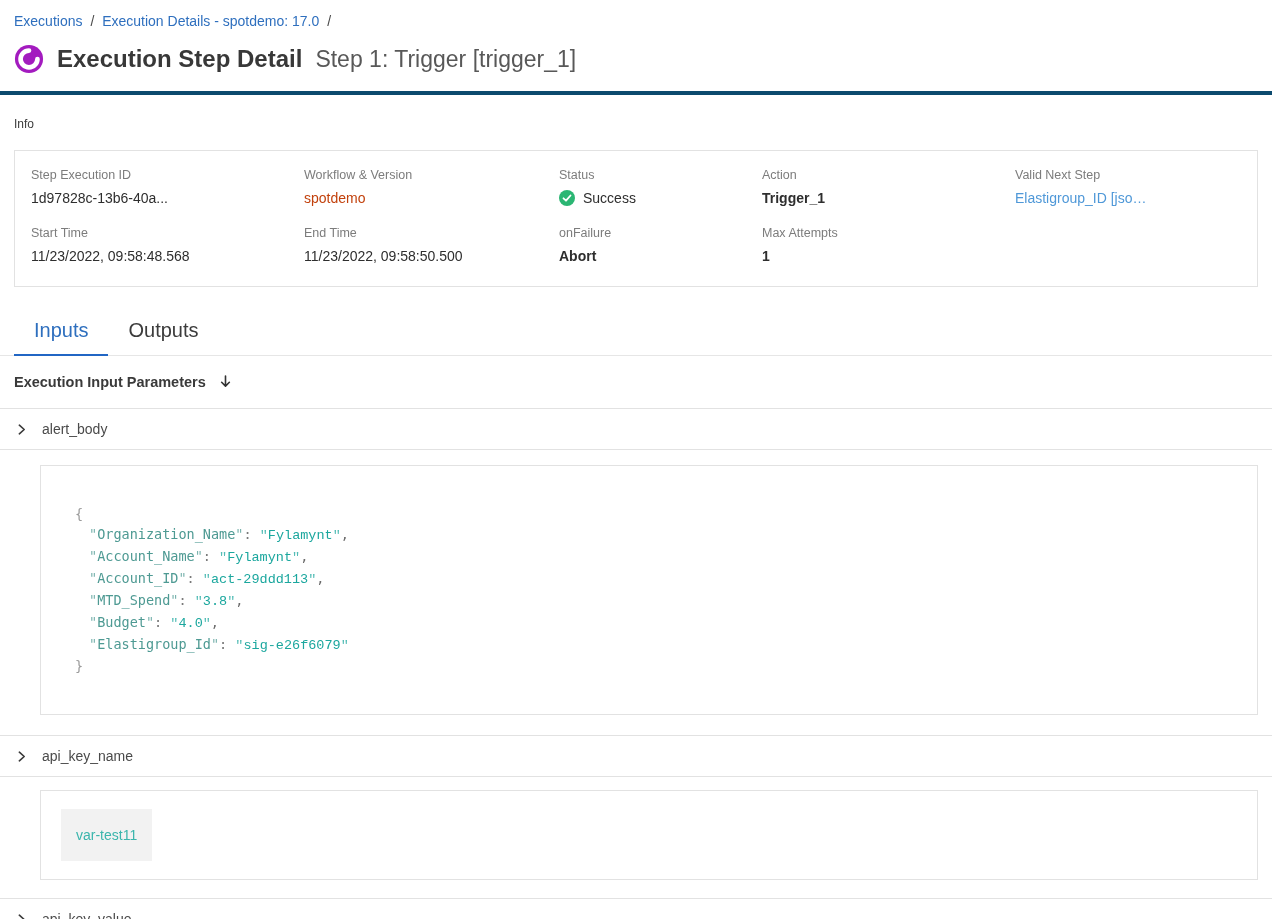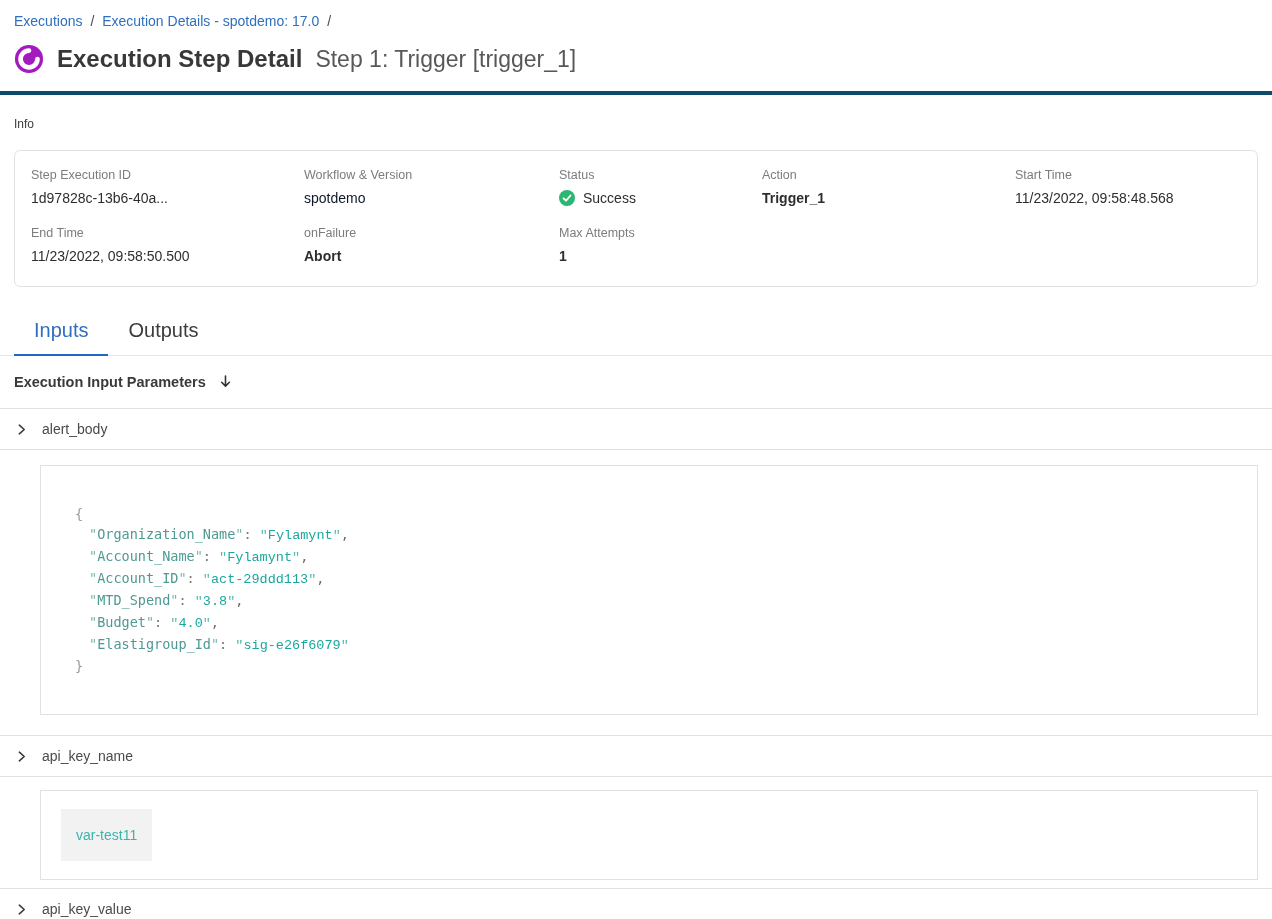--- a/index.html
+++ b/index.html
@@ -16,28 +16,28 @@
   .breadcrumb a, .bc-link { color: #2e6fbe; text-decoration: none; cursor: pointer; }
   .bc-sep { color: #4a4a4a; margin: 0 4px; }
   .title-row { display: flex; align-items: center; gap: 13px; margin-top: 15px; padding-bottom: 17px; }
   .page-title { font-size: 24px; font-weight: 700; color: #383838; }
   .page-subtitle { font-size: 23px; font-weight: 400; color: #585858; }
   .logo { width: 30px; height: 30px; flex: 0 0 30px; }
 
   
   .info-title { padding: 22px 14px 0; font-size: 12px; color: #3c3c3c; }
   .info-card {
-    margin: 19px 14px 0; border: 1px solid #e2e2e2; border-radius: 6px;
+    margin: 19px 14px 0; border: 1px solid #e2e2e2; border-radius: 0;
     padding: 17px 16px 22px;
     display: grid; grid-template-columns: 273px 255px 203px 253px 1fr; row-gap: 20px;
   }
   .field-label { font-size: 12.5px; color: #7c7c7c; }
   .field-value { font-size: 14px; color: #2e2e2e; margin-top: 8px; }
   .field-value.bold { font-weight: 700; }
-  .field-value.link { color: #0f172a; cursor: pointer; }
+  .field-value.link { color: #c2410c; cursor: pointer; }
   .field-value.link-light { color: #4f98d8; cursor: pointer; }
   .status-wrap { display: flex; align-items: center; gap: 8px; }
 
   
   .tabbar { margin-top: 24px; padding: 0 14px; border-bottom: 1px solid #e6e6e6; display: flex; }
   .tab { padding: 8px 20px 12px; font-size: 20px; color: #3c3c3c; cursor: pointer; margin-bottom: -1px; }
   .tab.active { color: #2e6fbe; border-bottom: 2px solid #2166c4; }
 
   
   .params-header {
@@ -115,20 +115,24 @@
       <svg width="16" height="16" viewBox="0 0 16 16">
         <circle cx="8" cy="8" r="8" fill="#2bb673"></circle>
         <path d="M4.5 8.3 L7 10.7 L11.5 5.5" stroke="#fff" stroke-width="1.8" fill="none" stroke-linecap="round" stroke-linejoin="round"></path>
       </svg>
       <span>Success</span>
     </div>
   </div>
   <div>
     <div class="field-label">Action</div>
     <div class="field-value bold">Trigger_1</div>
+  </div>
+  <div>
+    <div class="field-label">Valid Next Step</div>
+    <div class="field-value link-light">Elastigroup_ID [jso…</div>
   </div>
 
   <div>
     <div class="field-label">Start Time</div>
     <div class="field-value">11/23/2022, 09:58:48.568</div>
   </div>
   <div>
     <div class="field-label">End Time</div>
     <div class="field-value">11/23/2022, 09:58:50.500</div>
   </div>
@@ -181,21 +185,21 @@
 
 <div class="param-row">
   <span class="chev">
     <svg width="13" height="13" viewBox="0 0 12 12">
       <path d="M4 2 L8.5 6 L4 10" stroke="#3a3a3a" stroke-width="1.5" fill="none" stroke-linecap="round" stroke-linejoin="round"></path>
     </svg>
   </span>
   <span class="param-name">api_key_name</span>
 </div>
 
-<div class="param-content" style="padding-top:13px; padding-bottom:8px;">
+<div class="param-content" style="padding-top:13px; padding-bottom:18px;">
   <div class="value-box">
     <span class="chip">var-test11</span>
   </div>
 </div>
 
 <div class="param-row last">
   <span class="chev">
     <svg width="13" height="13" viewBox="0 0 12 12">
       <path d="M4 2 L8.5 6 L4 10" stroke="#3a3a3a" stroke-width="1.5" fill="none" stroke-linecap="round" stroke-linejoin="round"></path>
     </svg>

